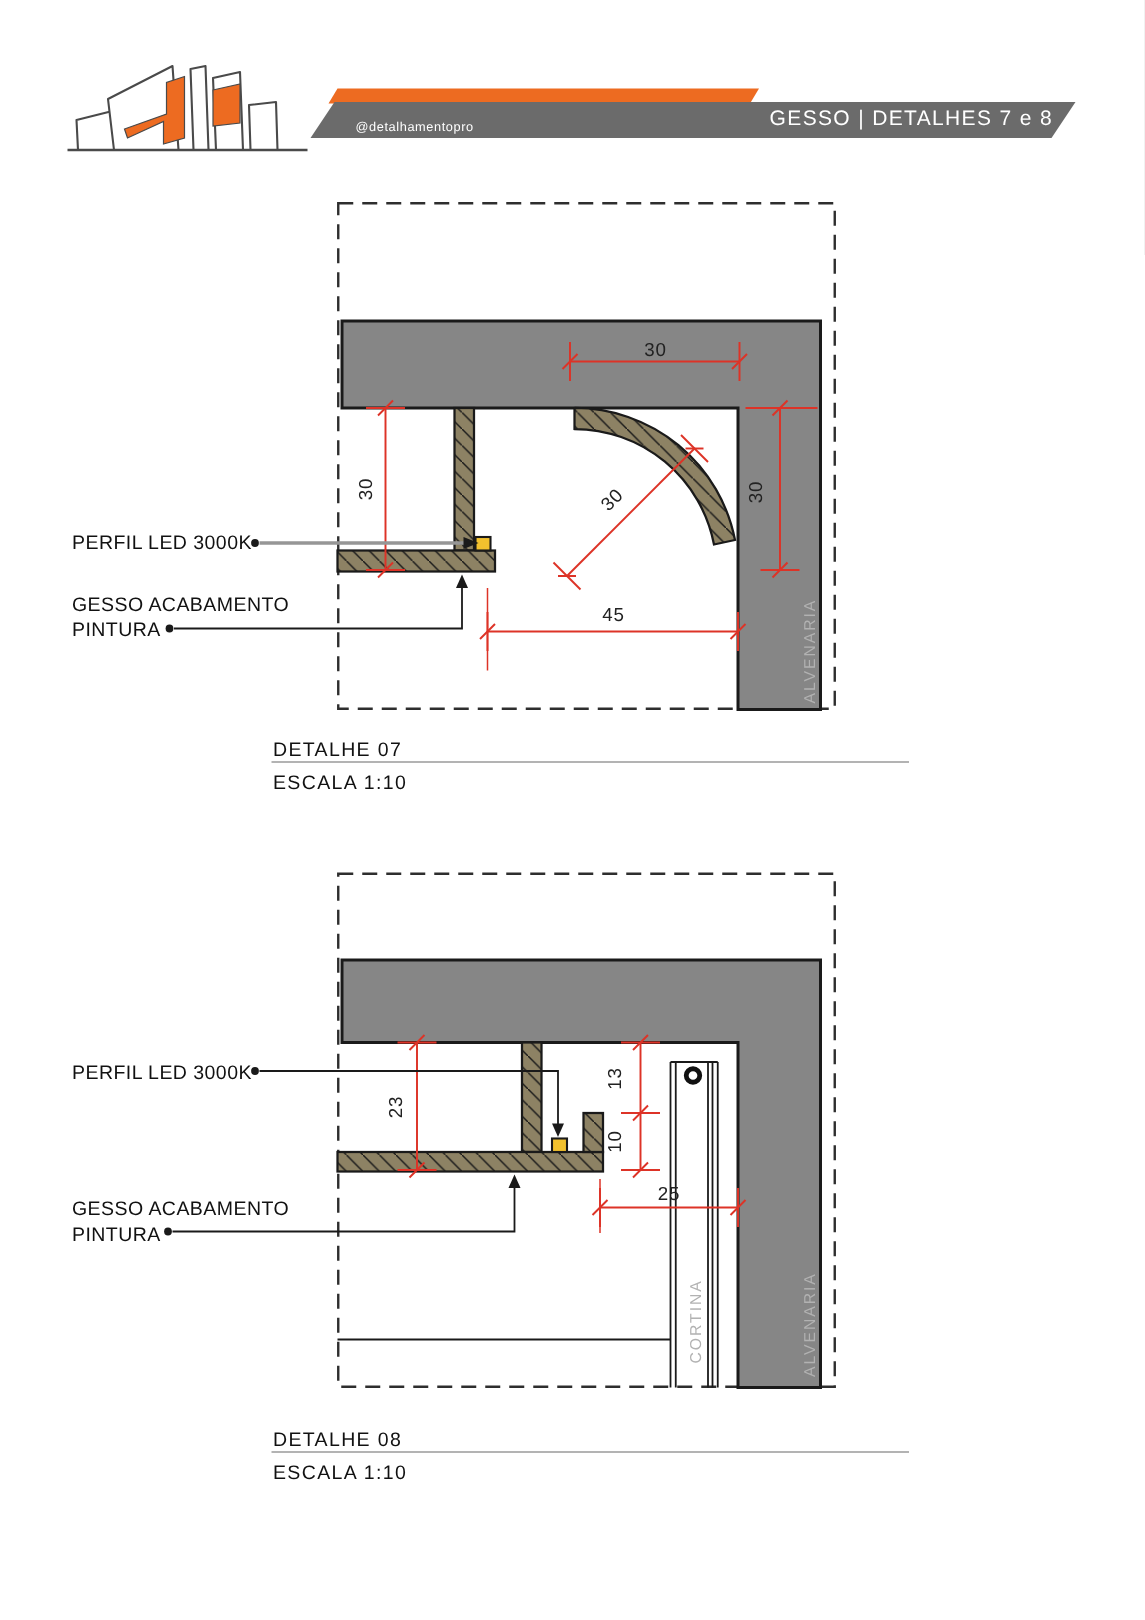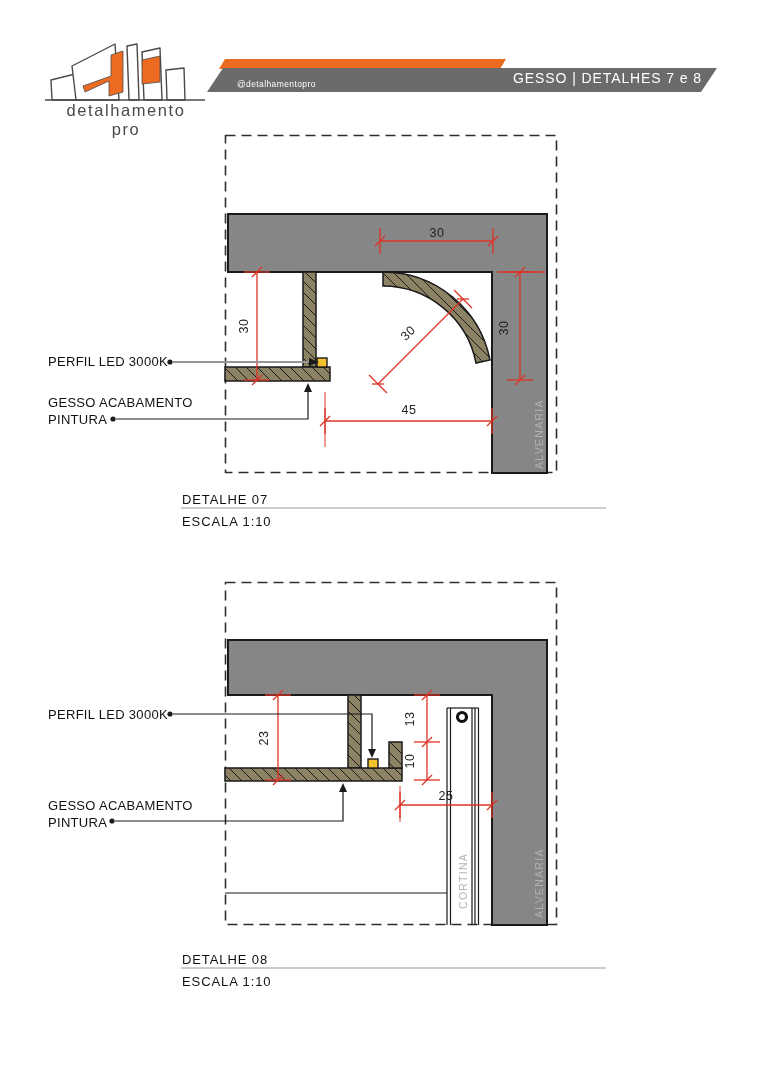--- a/index.html
+++ b/index.html
@@ -31,21 +31,20 @@
   <svg style="left:45px;top:30px;" width="162" height="72" viewBox="0 0 162 72">
     <polygon class="logo-stroke" points="6,50 34,43 35,70 7,70"></polygon>
     <polygon class="logo-stroke" points="27,36 70,14 74,70 31,70"></polygon>
     <path d="M38,56 L66,46 L66,25 L78,21 L78,62 L64,66 L64,51 L40,62 Z" stroke="#4a4a4a" stroke-width="0.8" fill="#ED6B21"></path>
     <polygon class="logo-stroke" points="82,16 92,14 94,70 84,70"></polygon>
     <polygon class="logo-stroke" points="97,22 115,18 117,70 99,70"></polygon>
     <polygon points="97,30 115,26 115,52 97,54" stroke="#4a4a4a" stroke-width="0.8" fill="#ED6B21"></polygon>
     <polygon class="logo-stroke" points="121,40 139,38 140,70 122,70"></polygon>
     <line x1="0" y1="70" x2="160" y2="70" stroke="#4a4a4a" stroke-width="1.6"></line>
   </svg>
-  <div class="logo-text">detalhamento pro</div>
 
   <svg style="left:200px;top:52px;" width="563" height="48" viewBox="200 52 563 48">
     <polygon points="225,59 506,59 500,69 219,69" fill="#ED6B21"></polygon>
     <polygon points="223,68 717,68 701,92 207,92" fill="#6B6B6B"></polygon>
     <text class="whitetext" x="237" y="87" font-size="8.5" letter-spacing="0.4">@detalhamentopro</text>
     <text class="whitetext" x="702" y="83" font-size="14" letter-spacing="0.9" text-anchor="end">GESSO | DETALHES 7 e 8</text>
   </svg>
 
   <svg style="left:40px;top:125px;" width="580" height="415" viewBox="40 125 580 415">
     <defs>

